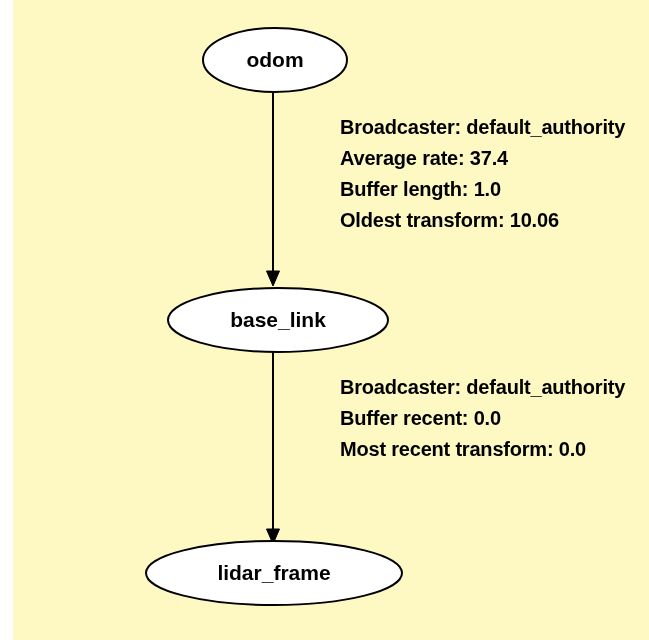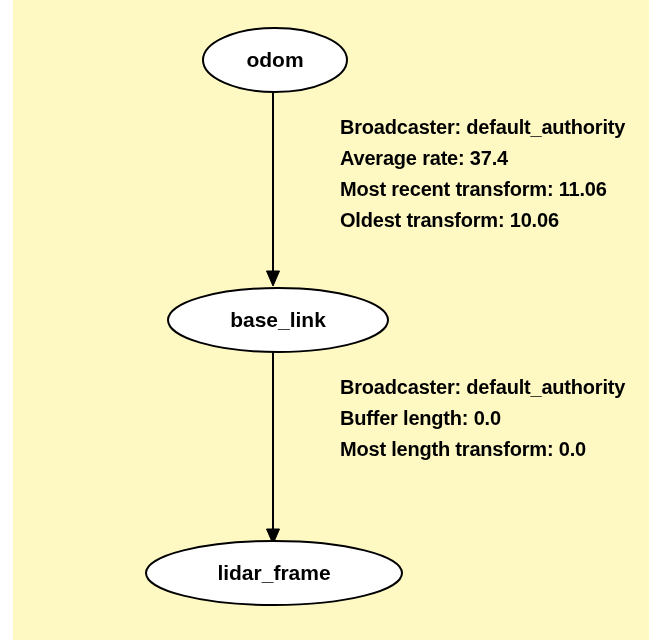--- a/index.html
+++ b/index.html
@@ -95,23 +95,23 @@
     <g>
       <ellipse class="node-ellipse" cx="261" cy="573" rx="128" ry="32"></ellipse>
       <text class="node-label" x="261" y="574">lidar_frame</text>
     </g>
 
   </svg>
 
   <div class="edge-info" id="edge-info-0">
     <span class="info-line">Broadcaster: default_authority</span>
     <span class="info-line">Average rate: 37.4</span>
-    <span class="info-line">Most recent transform: 11.06</span>
+    <span class="info-line">Buffer length: 1.0</span>
     <span class="info-line">Oldest transform: 10.06</span>
   </div>
 
   <div class="edge-info" id="edge-info-1">
     <span class="info-line">Broadcaster: default_authority</span>
-    <span class="info-line">Buffer length: 0.0</span>
-    <span class="info-line">Most length transform: 0.0</span>
+    <span class="info-line">Buffer recent: 0.0</span>
+    <span class="info-line">Most recent transform: 0.0</span>
   </div>
 
 </div>
 
 </body></html>

